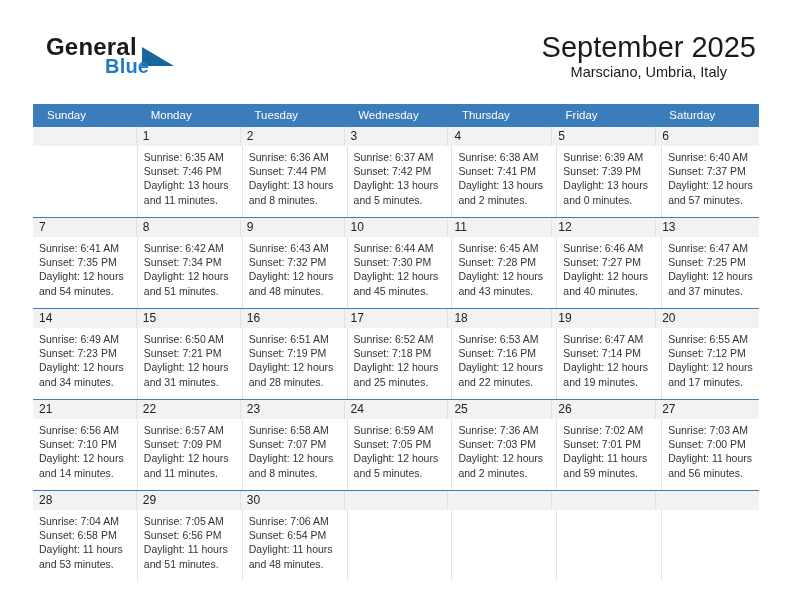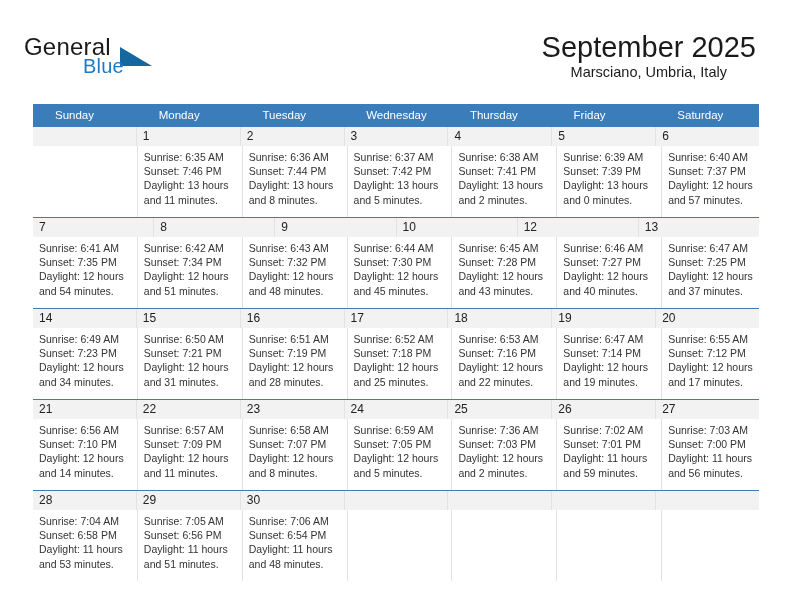--- a/index.html
+++ b/index.html
@@ -24,24 +24,25 @@
   
   .masthead {
     position: absolute;
     left: 0;
     top: 0;
     width: 792px;
     height: 100px;
   }
   .logo {
     position: absolute;
-    left: 24px;
+    left: 46px;
     top: 33px;
     width: 170px;
     height: 52px;
+    font-weight: bold;
   }
   .logo-general {
     position: absolute;
     left: 0;
     top: 0;
     font-size: 24px;
     letter-spacing: 0.2px;
     color: #1a1a1a;
     font-family: "Liberation Sans", sans-serif;
   }
@@ -94,21 +95,21 @@
     display: flex;
     background: #3b7cba;
     height: 22px;
   }
   .dow {
     flex: 1 1 0;
     min-width: 0;
     color: #ffffff;
     font-size: 11.5px;
     line-height: 22px;
-    padding-left: 22px;
+    padding-left: 14px;
     box-sizing: border-box;
     white-space: nowrap;
     overflow: hidden;
   }
 
   .week {
     position: relative;
     border-top: 1.5px solid #3b7cba;
   }
   .week:first-of-type {
@@ -245,20 +246,21 @@
         </div>
       </div>
     </div>
 
     <div class="week">
       <div class="week-numbers">
         <div class="daynum">7</div>
         <div class="daynum">8</div>
         <div class="daynum">9</div>
         <div class="daynum">10</div>
+        <div class="daynum">11</div>
         <div class="daynum">12</div>
         <div class="daynum">13</div>
       </div>
       <div class="week-details">
         <div class="detail">
           <div class="line">Sunrise: 6:41 AM</div>
           <div class="line">Sunset: 7:35 PM</div>
           <div class="line">Daylight: 12 hours</div>
           <div class="line">and 54 minutes.</div>
         </div>

